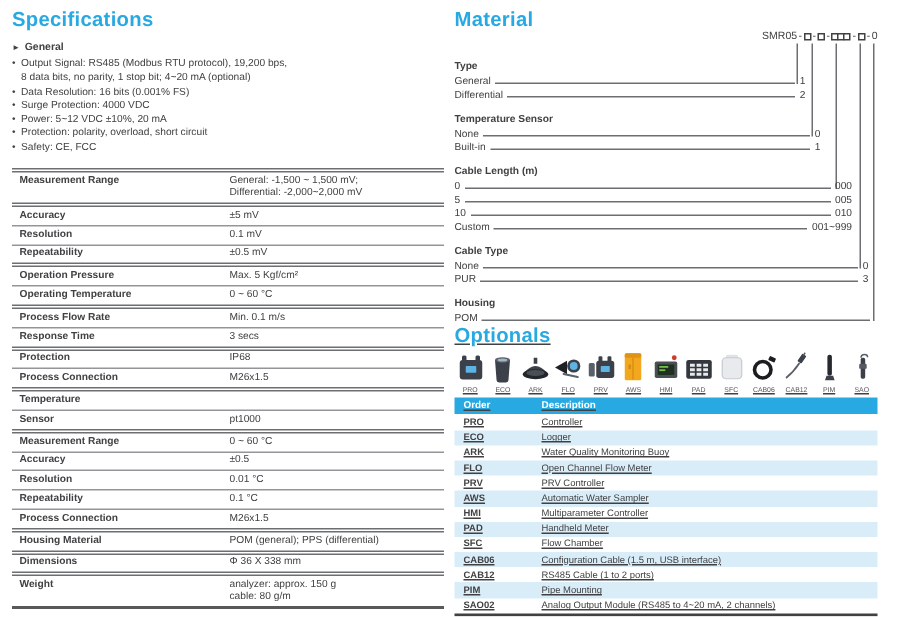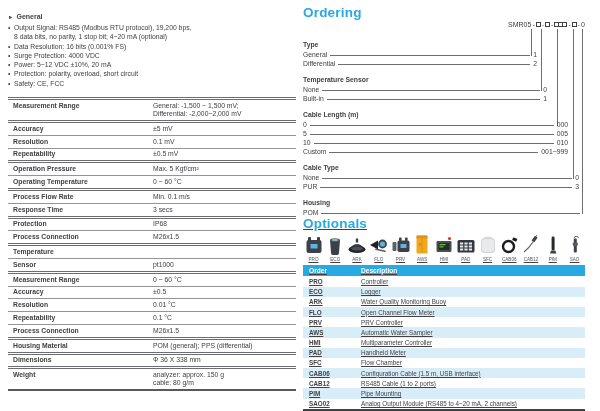--- a/index.html
+++ b/index.html
@@ -59,20 +59,21 @@
   .ot-row{display:grid;grid-template-columns:52px 1fr;font-size:6.3px;line-height:7px;padding:1.6px 0 1.6px 6px;}
   .ot-row.alt{background:#d9edf9;}
   .ot-code{font-weight:bold;}
 </style>
 </head>
 <body>
 
 <div class="page">
 
   <section class="specs">
+    <h2 class="sec-title">Specifications</h2>
     <div class="general-line">
       <span class="arr">►</span>
       <span>General</span>
     </div>
     <div class="bullets" id="spec-bullets">
         <div class="b-row">
           <span class="b-marker">•</span>
           <div class="b-text">
             <div>Output Signal: RS485 (Modbus RTU protocol), 19,200 bps,</div>
             <div>8 data bits, no parity, 1 stop bit; 4~20 mA (optional)</div>
@@ -226,21 +227,21 @@
           <span class="s-label">Weight</span>
           <div class="s-value">
             <div>analyzer: approx. 150 g</div>
             <div>cable: 80 g/m</div>
           </div>
         </div>
       </div>
   </section>
 
   <section class="ordering">
-    <h2 class="sec-title">Ordering</h2>
+    <h2 class="sec-title">Material</h2>
     <div class="diagram" id="ordering-diagram">
       <div class="mcode" id="model-code">
           <span class="mpre">SMR05</span>
           <span class="msep">-</span>
           <span class="mgroup">
             <span class="mbox"></span>
           </span>
           <span class="msep">-</span>
           <span class="mgroup">
             <span class="mbox"></span>

